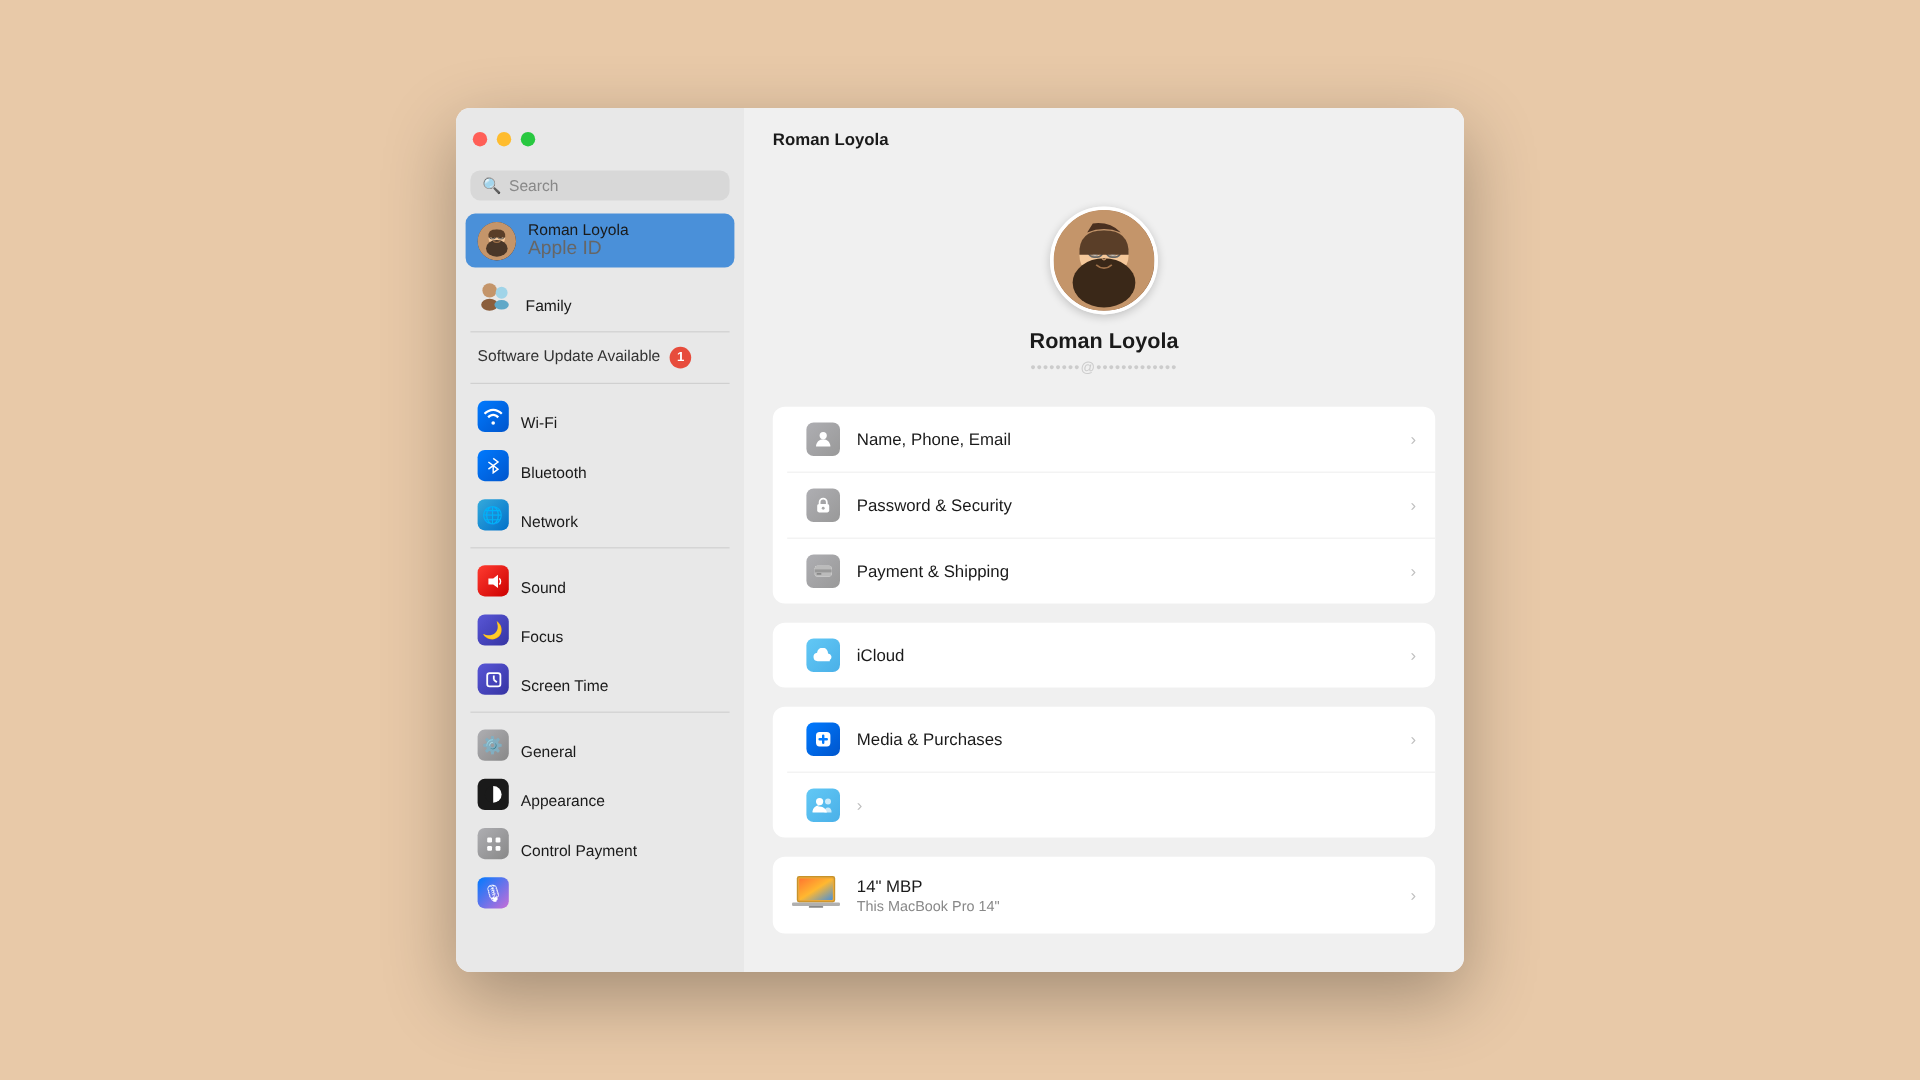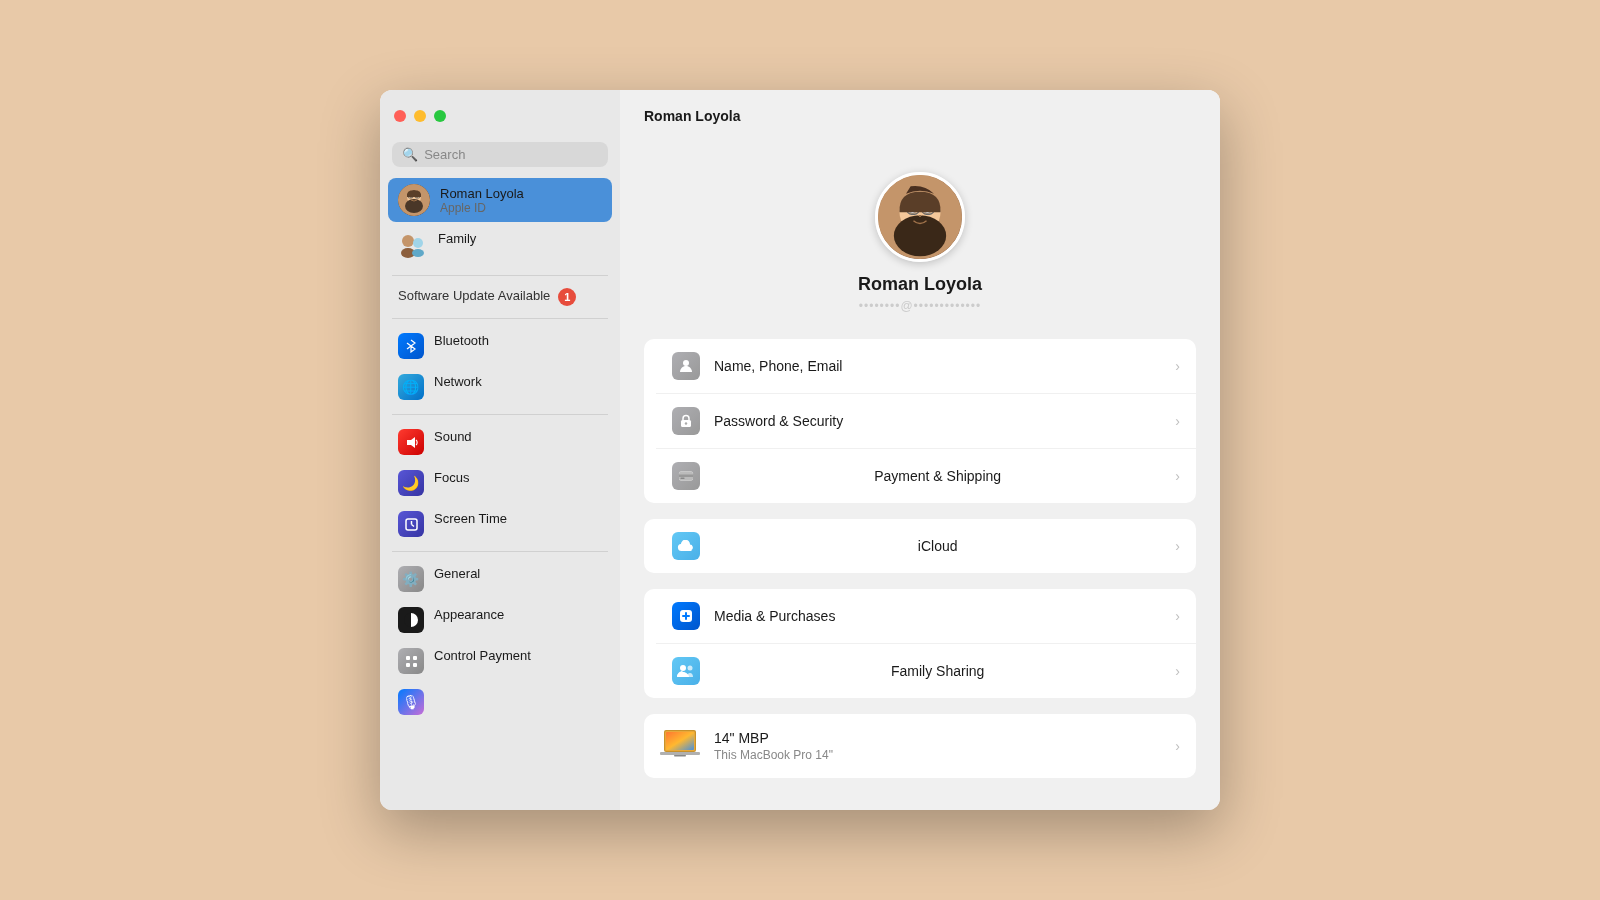--- a/index.html
+++ b/index.html
@@ -78,21 +78,21 @@
       width: 100%;
     }
     .search-bar input::placeholder { color: #888; }
 
     .sidebar-section {
       padding: 0 8px;
     }
 
     .sidebar-item {
       display: flex;
-      align-items: flex-start;
+      align-items: flex-end;
       padding: 7px 10px;
       border-radius: 8px;
       cursor: pointer;
       gap: 10px;
       margin: 1px 0;
     }
 
     .item-icon {
       width: 26px;
       height: 26px;
@@ -103,21 +103,21 @@
       font-size: 14px;
       flex-shrink: 0;
     }
 
     .item-label {
       font-size: 13px;
       color: #1a1a1a;
       font-weight: 400;
     }
     .item-sublabel {
-      font-size: 12px;
+      font-size: 16px;
       color: #666;
     }
 
     .user-item {
       display: flex;
       align-items: center;
       padding: 6px 10px;
       border-radius: 8px;
       cursor: pointer;
       gap: 10px;
@@ -250,21 +250,21 @@
 
     .settings-row {
       display: flex;
       align-items: center;
       padding: 13px 16px;
       gap: 14px;
       cursor: pointer;
       border-bottom: 1px solid #f0f0f0;
       position: relative;
     }
-    .settings-row:last-child { border-bottom: none; text-align: center; }
+    .settings-row:last-child { border-bottom: none; }
 
     .settings-row-icon {
       width: 28px;
       height: 28px;
       border-radius: 6px;
       display: flex;
       align-items: center;
       justify-content: center;
       font-size: 15px;
       flex-shrink: 0;
@@ -395,20 +395,30 @@
 
     <div class="software-update-row">
       <div class="item-label software-update-label">Software Update Available</div>
       <div class="update-badge">1</div>
     </div>
 
     <div class="sidebar-divider"></div>
 
     <div class="sidebar-section">
       <div class="sidebar-item">
+        <div class="item-icon icon-wifi">
+          <svg width="16" height="16" viewBox="0 0 16 16" fill="white" xmlns="http://www.w3.org/2000/svg">
+            <path d="M8 12a1.5 1.5 0 100 3 1.5 1.5 0 000-3z"></path>
+            <path d="M4.5 9.5C5.7 8.3 6.8 7.7 8 7.7s2.3.6 3.5 1.8l1.4-1.4C11.3 6.5 9.7 5.7 8 5.7s-3.3.8-4.9 2.4l1.4 1.4z"></path>
+            <path d="M1.5 6.5C3.4 4.6 5.6 3.6 8 3.6s4.6 1 6.5 2.9l1.4-1.4C13.7 3 11 1.6 8 1.6S2.3 3 .1 5.1l1.4 1.4z"></path>
+          </svg>
+        </div>
+        <span class="item-label">Wi-Fi</span>
+      </div>
+      <div class="sidebar-item">
         <div class="item-icon icon-bluetooth">
           <svg width="14" height="14" viewBox="0 0 14 14" fill="white" xmlns="http://www.w3.org/2000/svg">
             <path d="M7 1l4 3-4 3v6l4-3-4-3 4-3z" stroke="white" stroke-width="1.2" fill="none"></path>
             <line x1="7" y1="7" x2="3" y2="10" stroke="white" stroke-width="1.2"></line>
             <line x1="7" y1="7" x2="3" y2="4" stroke="white" stroke-width="1.2"></line>
           </svg>
         </div>
         <span class="item-label">Bluetooth</span>
       </div>
       <div class="sidebar-item">
@@ -579,21 +589,20 @@
         <div class="settings-row">
           <div class="settings-row-icon icon-family">
             <svg width="18" height="14" viewBox="0 0 18 14" fill="white" xmlns="http://www.w3.org/2000/svg">
               <circle cx="6" cy="4" r="3" fill="white"></circle>
               <path d="M0 13c0-3.3 2.7-6 6-6" stroke="white" stroke-width="0" fill="white"></path>
               <path d="M0 13c0-3.3 2.7-5 6-5s6 2.7 6 5" fill="white"></path>
               <circle cx="13" cy="4" r="2.5" fill="rgba(255,255,255,0.7)"></circle>
               <path d="M10 13c0-2.8 1.3-4 3-4s3 1.2 3 4" fill="rgba(255,255,255,0.7)"></path>
             </svg>
           </div>
-          <span class="settings-row-label">Family Sharing</span>
           <span class="chevron">›</span>
         </div>
       </div>
 
       <div>
         <div class="device-row settings-group">
           <div class="device-icon">
             <svg width="40" height="32" viewBox="0 0 40 32" xmlns="http://www.w3.org/2000/svg">
 
               <rect x="4" y="0" width="32" height="22" rx="2" fill="#c8922a"></rect>

